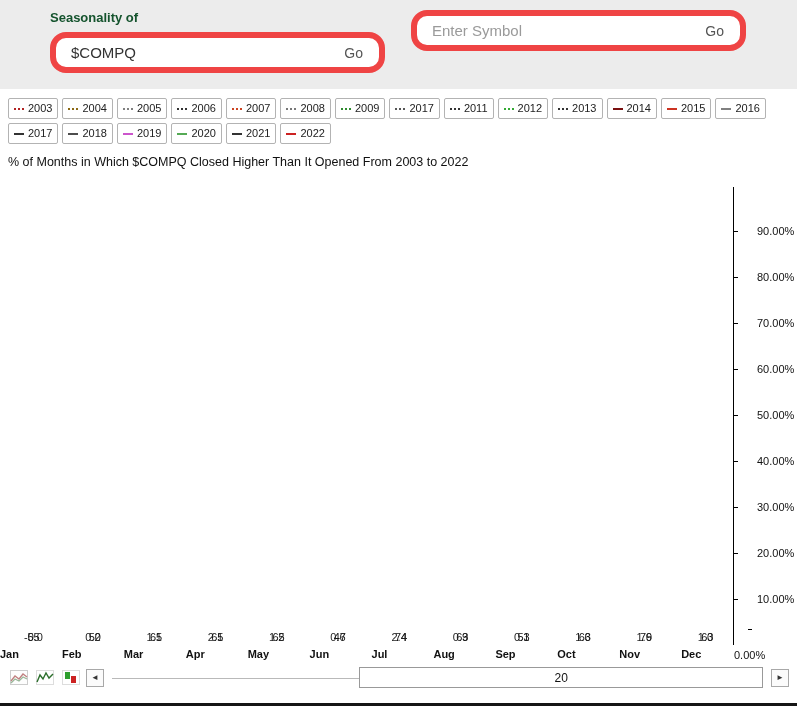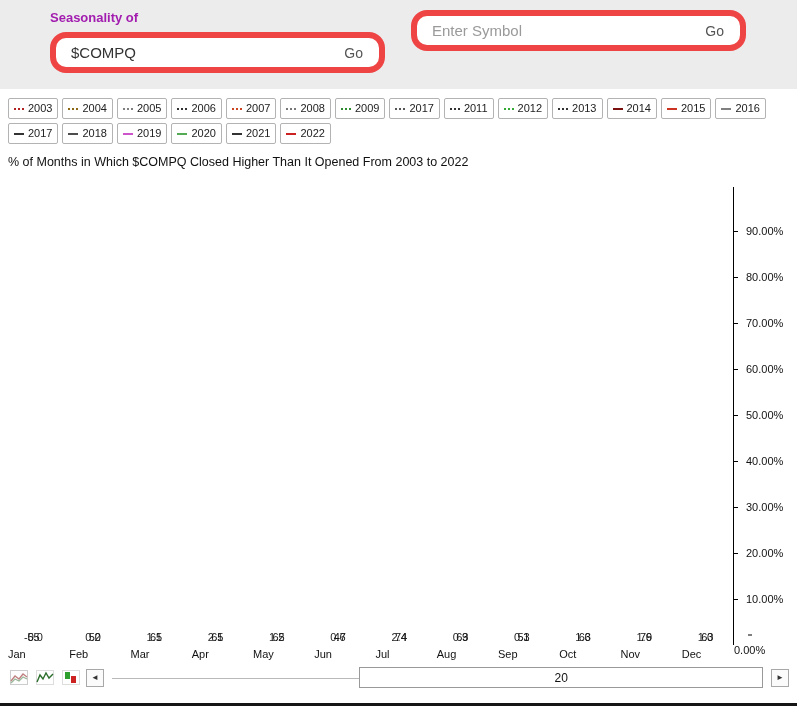--- a/index.html
+++ b/index.html
@@ -2,47 +2,47 @@
 <html><head>
 <meta charset="utf-8">
 <style>
   * { box-sizing: border-box; }
   body { margin: 0; background: #fff; font-family: "Liberation Sans", sans-serif; }
   .app { width: 797px; height: 706px; overflow: hidden; border-bottom: 3px solid #161616; background: #fff; }
 
   
   .header { background: #ececec; padding: 10px 24px 16px 50px; display: flex; gap: 26px; }
   .header-col { width: 335px; }
-  .hdr-label { font-weight: bold; font-size: 13px; color: #a21caf; margin-bottom: 7px; }
+  .hdr-label { font-weight: bold; font-size: 13px; color: #14532d; margin-bottom: 7px; }
   .input-group { background: #fff; border: 6px solid #ef4444; border-radius: 16px; height: 41px; display: flex; padding: 0 4px 0 13px; }
   .input-group input { flex: 1; min-width: 0; border: none; outline: none; background: transparent; font-size: 15px; color: #333; font-family: inherit; }
   .input-group input::placeholder { color: #9a9a9a; }
   .go-btn { border: none; background: none; color: #555; font-size: 14px; padding: 6px 12px; cursor: pointer; font-family: inherit; }
 
   
   .legend { padding: 9px 8px 2px; display: flex; flex-wrap: wrap; gap: 4px; background: #fff; }
   .year-btn { display: flex; align-items: center; gap: 4px; border: 1px solid #b3b3b3; border-radius: 2px; background: #fff; font-size: 11px; color: #222; padding: 3px 5px; cursor: pointer; font-family: inherit; line-height: 1.2; }
   .year-icon { width: 10px; height: 0; border-top: 2px dotted #000; display: inline-block; }
 
   .chart-title { font-size: 12.5px; color: #111; padding: 9px 8px 2px; }
 
   
   .chart-area { display: flex; padding-top: 16px; }
   .plot-side { flex: 1; min-width: 0; }
   .plot { height: 458px; display: flex; align-items: flex-end; gap: 10px; padding-left: 8px; }
   .bar-col { flex: 1; display: flex; flex-direction: column; justify-content: flex-end; min-width: 0; }
   .bar-value { text-align: center; font-size: 11px; color: #111; margin-bottom: 2px; }
   .bar { position: relative; width: 100%; }
   .bar-bottom-label { position: absolute; bottom: 2px; left: 16px; right: 0; text-align: left; font-size: 11px; color: #1d1d1d; }
-  .months { display: flex; gap: 10px; padding-left: 8px; margin-top: 3px; }
+  .months { display: flex; gap: 10px; padding-left: 0; margin-top: 3px; font-weight: bold; }
   .month-label { flex: 1; font-size: 11px; color: #111; }
 
   .axis-side { width: 64px; position: relative; }
   .axis-inner { position: absolute; top: 0; left: 0; width: 100%; height: 458px; border-left: 1px solid #000; }
-  .tick { position: absolute; left: 0; display: flex; align-items: center; gap: 8px; transform: translateY(50%); }
+  .tick { position: absolute; left: 0; display: flex; align-items: center; gap: 19px; transform: translateY(50%); }
   .tick-mark { width: 4px; height: 1px; background: #000; display: inline-block; }
   .tick-label { font-size: 11px; color: #111; white-space: nowrap; }
 
   
   .footer { display: flex; align-items: center; gap: 5px; padding: 7px 8px 6px; }
   .icon-btn { width: 21px; height: 19px; padding: 0; border: none; background: none; cursor: pointer; display: flex; align-items: center; justify-content: center; }
   .arrow-btn { width: 18px; height: 18px; border: 1px solid #a8a8a8; background: #fbfbfb; color: #333; font-size: 8px; line-height: 1; display: flex; align-items: center; justify-content: center; padding: 0; cursor: pointer; font-family: inherit; }
   .slider-track { flex: 1; position: relative; height: 21px; margin: 0 3px; }
   .slider-track::before { content: ""; position: absolute; left: 0; right: 0; top: 50%; border-top: 1px solid #b9b9b9; }
   .slider-thumb { position: absolute; right: 0; width: 62%; top: 0; bottom: 0; background: #fff; border: 1px solid #999; display: flex; align-items: center; justify-content: center; font-size: 12px; color: #111; cursor: grab; }

